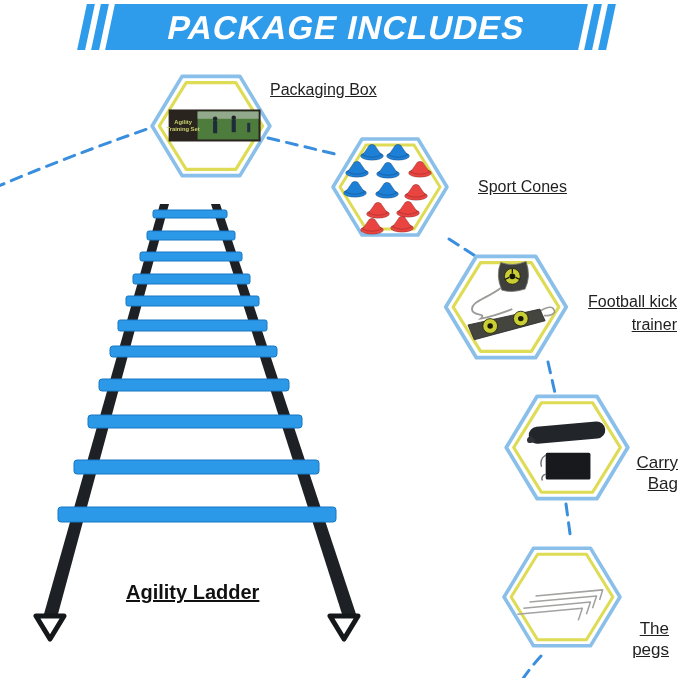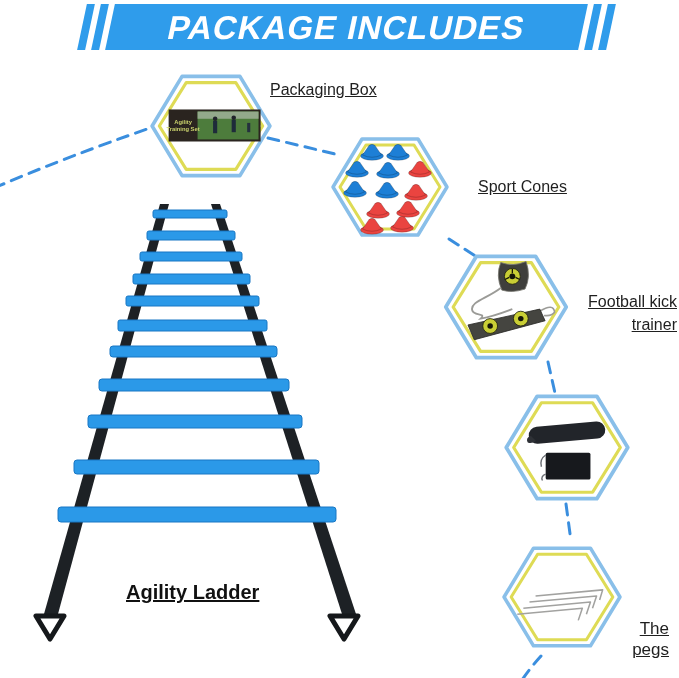--- a/index.html
+++ b/index.html
@@ -161,19 +161,23 @@
     <div class="stripe s4"></div>
     <div class="banner-title">PACKAGE INCLUDES</div>
   </div>
 
   <div class="lbl lbl-packaging">Packaging Box</div>
   <div class="lbl lbl-cones">Sport Cones</div>
   <div class="lbl center lbl-football">
     <span>Football kick</span><br>
     <span>trainer</span>
   </div>
+  <div class="lbl center lbl-carry">
+    <span>Carry</span><br>
+    <span>Bag</span>
+  </div>
   <div class="lbl center lbl-pegs">
     <span>The</span><br>
     <span>pegs</span>
   </div>
   <div class="lbl lbl-ladder">Agility Ladder</div>
 
 </div>
 
 </body></html>

